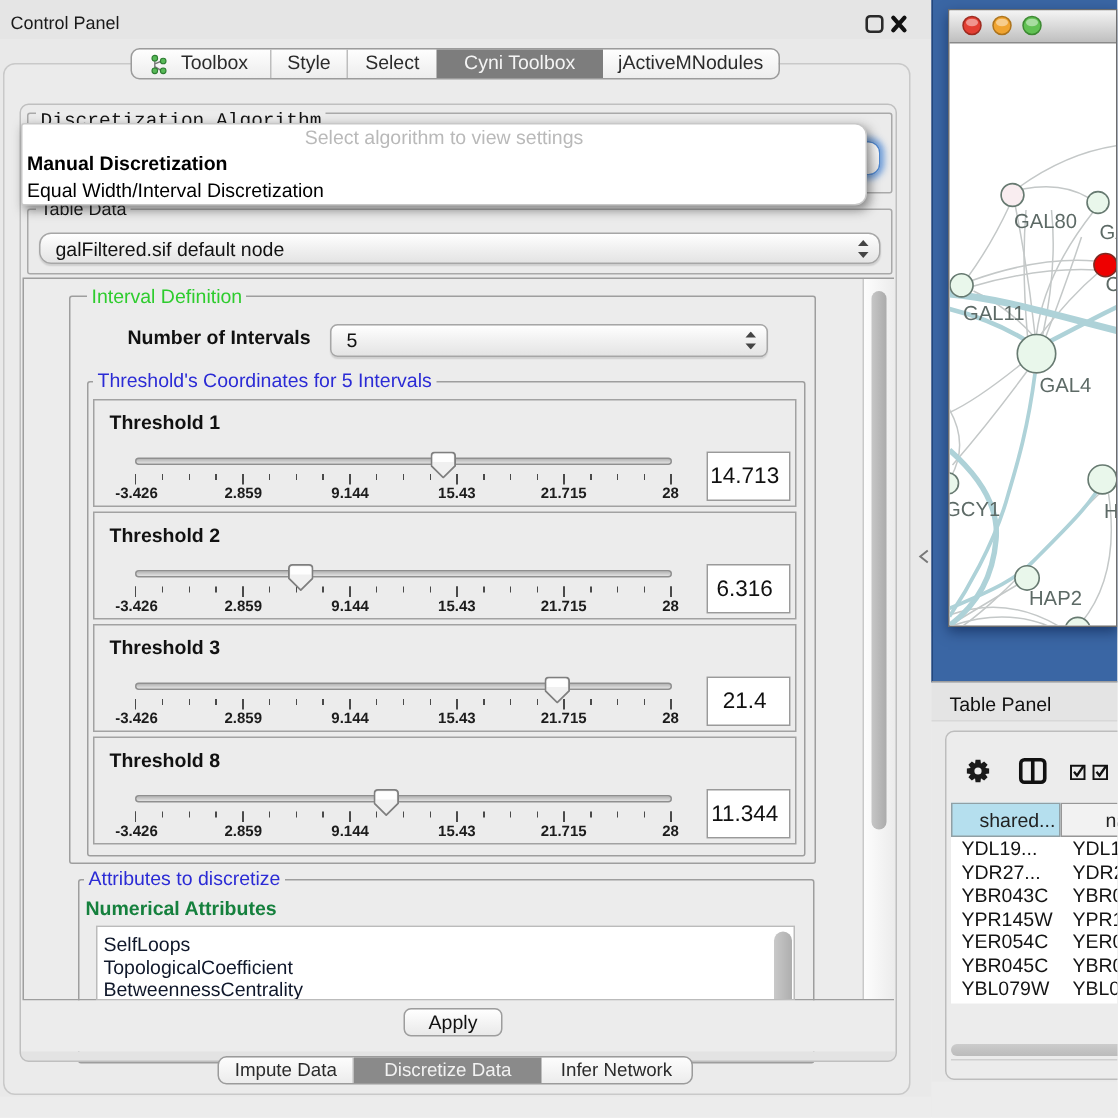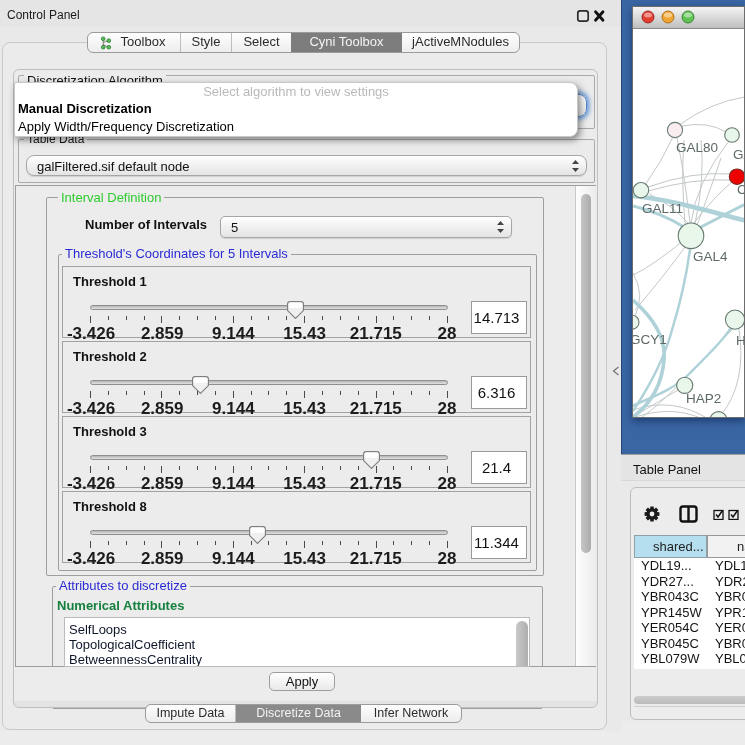--- a/index.html
+++ b/index.html
@@ -10,21 +10,21 @@
   .grplabel{position:absolute;background:#ececec;padding:0 3px;font-size:12px;line-height:12px;}
   .combo{position:absolute;background:linear-gradient(#ffffff,#f2f2f2 45%,#e4e4e4);
          border:1px solid #a6a6a6;border-radius:5px;font-size:13px;color:#111;
          box-shadow:0 1px 1px rgba(0,0,0,0.12);}
   .combo .txt{position:absolute;left:10px;top:50%;transform:translateY(-50%);}
   .arr{position:absolute;right:6px;top:50%;transform:translateY(-50%);width:9px;height:12px;}
   .tickminor{position:absolute;height:4px;width:358px;
      background:repeating-linear-gradient(to right,#4a4a4a 0 1px,transparent 1px 17.85px);}
   .tickmajor{position:absolute;height:7px;width:358px;
      background:repeating-linear-gradient(to right,#4a4a4a 0 1px,transparent 1px 71.4px);}
-  .tlabel{position:absolute;font-size:17px;font-weight:bold;color:#1c1c1c;transform:translateX(-50%);}
+  .tlabel{position:absolute;font-size:10px;font-weight:bold;color:#1c1c1c;transform:translateX(-50%);}
   .thbox{position:absolute;left:62px;width:469px;height:72px;border:1px solid #a2a2a2;background:#ececec;box-sizing:border-box;}
   .thname{position:absolute;left:10px;top:7px;font-size:13px;font-weight:bold;color:#111;}
   .track{position:absolute;height:3px;border:1px solid #8f8f8f;border-radius:3px;
          background:linear-gradient(#b5b5b5,#e2e2e2);}
   .thumb{position:absolute;width:17px;height:18px;}
   .vbox{position:absolute;left:408px;top:34px;width:56px;height:33px;box-sizing:border-box;background:#ffffff;
         border:1px solid #9a9a9a;font-size:15px;color:#111;text-align:center;line-height:31px;padding-right:5px;}
 
 </style>
 </head>
@@ -54,21 +54,21 @@
     <div class="abs" style="left:93px;top:0;width:50px;height:19px;line-height:18px;text-align:center;">Style</div>
     <div class="abs" style="left:143px;top:0;width:1px;height:19px;background:#bdbdbd;"></div>
     <div class="abs" style="left:144px;top:0;width:59px;height:19px;line-height:18px;text-align:center;">Select</div>
     <div class="abs" style="left:203px;top:0;width:111px;height:19px;line-height:18px;text-align:center;background:#7d7d7d;color:#f4f4f4;">Cyni Toolbox</div>
     <div class="abs" style="left:314px;top:0;width:117px;height:19px;line-height:18px;text-align:center;border-radius:0 6px 6px 0;">jActiveMNodules</div>
   </div>
 
   <div class="abs" style="left:2px;top:42px;width:605px;height:688px;border:1px solid #c9c9c9;border-radius:8px;background:#ebebeb;box-sizing:border-box;"></div>
 
   <div class="grpbox" style="left:18px;top:75px;width:575px;height:52px;"></div>
-  <div class="grplabel" style="left:24px;top:74px;color:#111;font-size:13px;line-height:13px;">Discretization Algorithm</div>
+  <div class="grplabel" style="left:24px;top:74px;color:#111;font-size:13px;line-height:13px;font-family:Liberation Mono, monospace;">Discretization Algorithm</div>
   <div class="combo" style="left:26px;top:94px;width:559px;height:21px;border-radius:8px;box-shadow:0 0 4px 2.5px rgba(90,145,215,0.85);border-color:#4f87cf;"></div>
 
   <div class="grpbox" style="left:18px;top:139px;width:575px;height:42px;"></div>
   <div class="grplabel" style="left:24px;top:133px;color:#111;">Table Data</div>
   <div class="combo" style="left:26px;top:155px;width:559px;height:19px;border-radius:8px;">
     <span class="txt">galFiltered.sif default node</span>
     <svg class="arr" viewBox="0 0 9 12">
         <path d="M4.5 0 L8 4 L1 4 Z" fill="#444"></path>
         <path d="M4.5 12 L8 8 L1 8 Z" fill="#444"></path>
       </svg>
@@ -183,21 +183,21 @@
     <div class="abs" style="left:0;top:0;width:89px;height:17px;line-height:17px;text-align:center;">Impute Data</div>
     <div class="abs" style="left:89px;top:0;width:1px;height:17px;background:#bdbdbd;"></div>
     <div class="abs" style="left:90px;top:0;width:125px;height:17px;line-height:17px;text-align:center;background:#8a8a8a;color:#f2f2f2;">Discretize Data</div>
     <div class="abs" style="left:215px;top:0;width:100px;height:17px;line-height:17px;text-align:center;border-radius:0 6px 6px 0;">Infer Network</div>
   </div>
 
   <div class="abs" style="left:14px;top:82px;width:564px;height:55px;background:#ffffff;border:1px solid #c8c8c8;
        border-radius:2px 8px 8px 2px;box-shadow:2px 3px 7px rgba(40,40,40,0.55);box-sizing:border-box;">
     <div class="abs" style="left:0;top:1px;width:100%;text-align:center;font-size:13px;color:#b9b9b9;">Select algorithm to view settings</div>
     <div class="abs" style="left:3px;top:18px;font-size:13px;font-weight:bold;color:#000;">Manual Discretization</div>
-    <div class="abs" style="left:3px;top:36px;font-size:13px;color:#000;">Apply Width/Frequency Discretization</div>
+    <div class="abs" style="left:3px;top:36px;font-size:13px;color:#000;">Equal Width/Interval Discretization</div>
   </div>
 
   <svg class="abs" style="left:612px;top:366px;" width="8" height="10" viewBox="0 0 8 10">
       <path d="M6.5 1 L1.5 5 L6.5 9" fill="none" stroke="#777" stroke-width="1.3"></path>
     </svg>
 
   <div class="abs" style="left:621px;top:0;width:124px;height:455px;background:#3a66a4;border-left:1px solid #24477c;box-sizing:border-box;"></div>
   <div class="abs" id="netwin" style="left:632px;top:6px;width:113px;height:412px;background:#fff;border:1px solid #6d6d6d;box-sizing:border-box;box-shadow:0 3px 8px rgba(0,20,60,0.5);">
     <div class="abs" style="left:0;top:0;width:100%;height:21px;background:linear-gradient(#f4f4f4,#bfbfbf);border-bottom:1px solid #8a8a8a;"></div>
     <svg class="abs" style="left:0;top:0;" width="113" height="21" viewBox="0 0 113 21">

